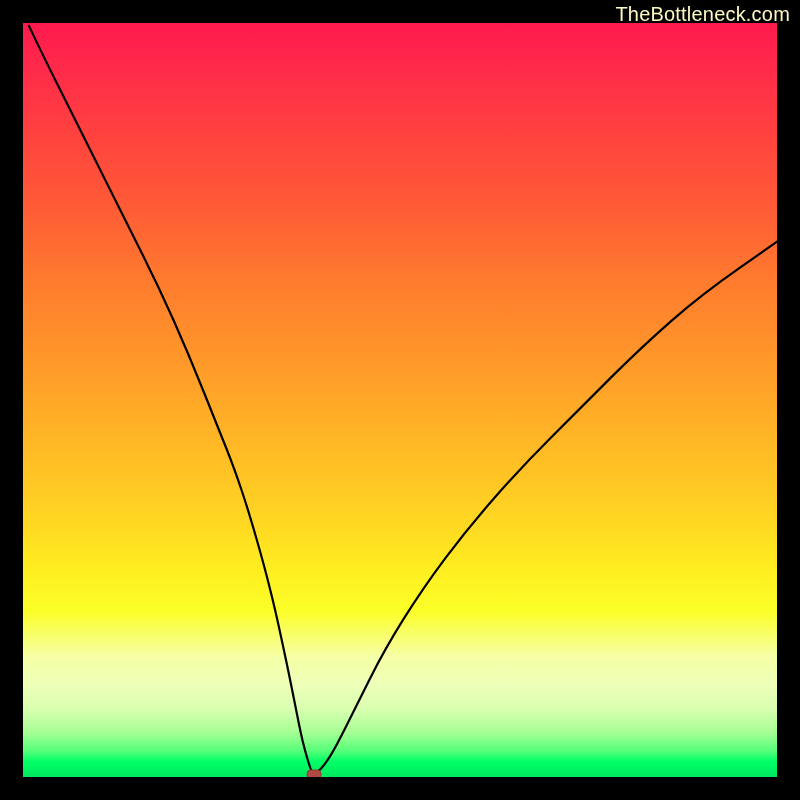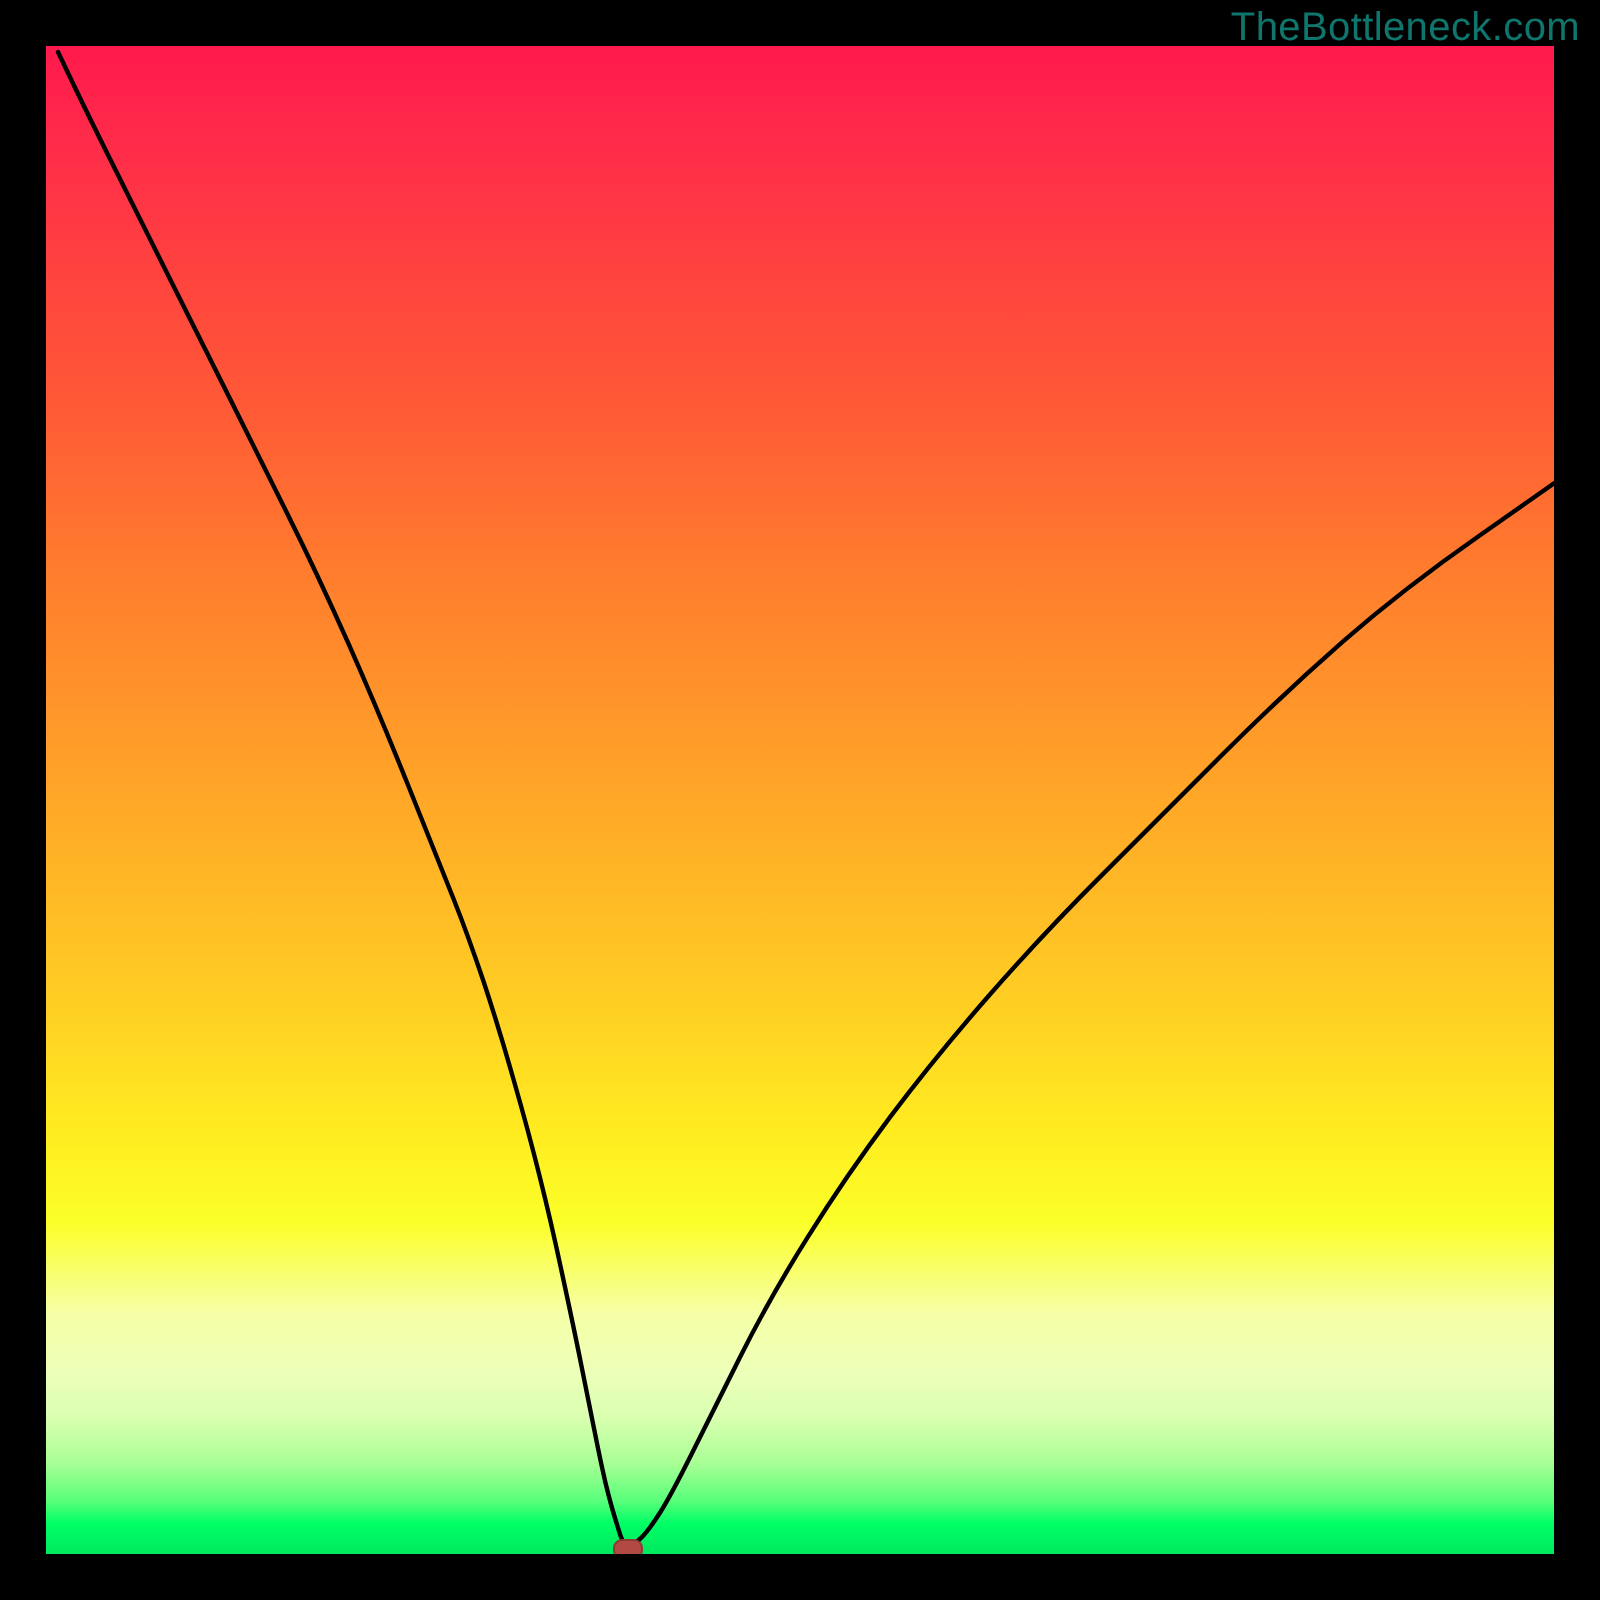--- a/index.html
+++ b/index.html
@@ -53,21 +53,21 @@
     height: 754px;
   }
 
   .watermark {
     position: absolute;
     top: 3px;
     right: 10px;
     font-size: 20px;
     font-weight: 400;
     letter-spacing: 0.2px;
-    color: #0f766e;
+    color: #fef9c3;
     font-family: Arial, Helvetica, sans-serif;
   }
 </style>
 </head>
 <body>
 
 <div class="frame">
 
   <div class="plot-area">
     <div class="gradient"></div>

